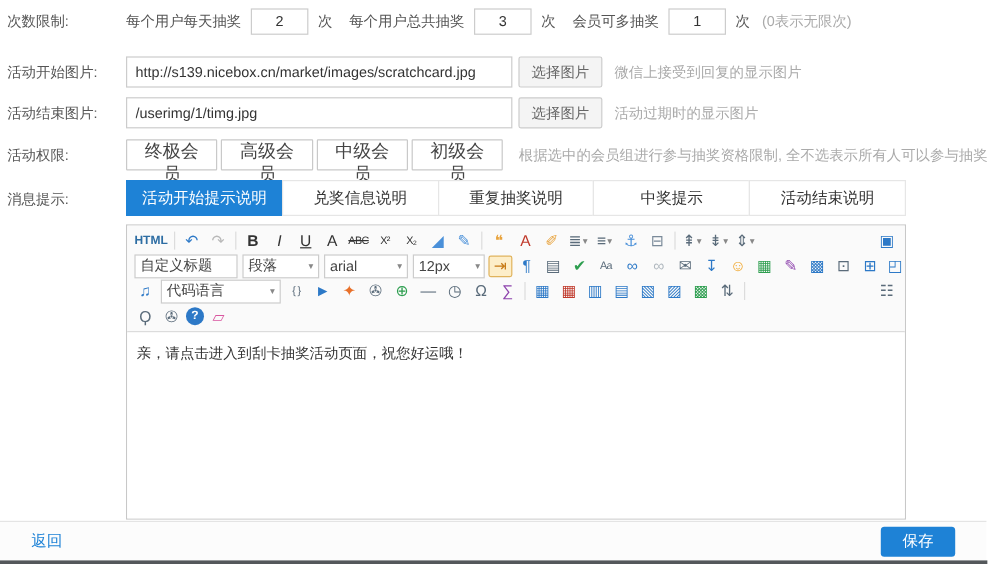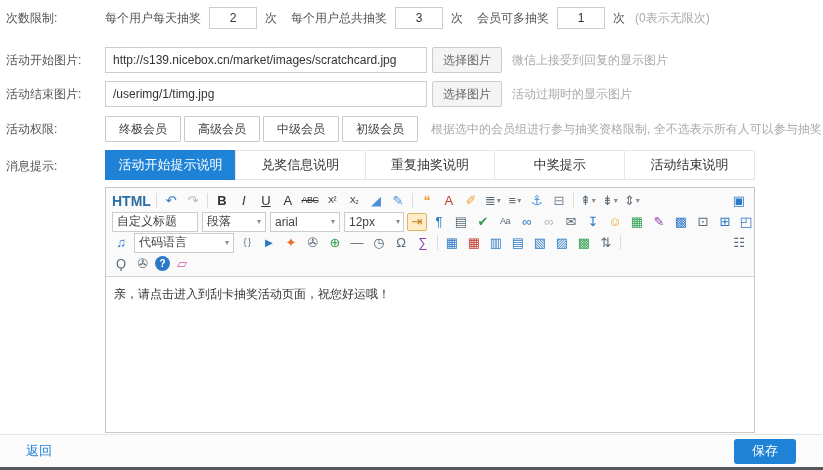--- a/index.html
+++ b/index.html
@@ -28,42 +28,42 @@
   .text-input {
     width:322px; height:26px; border:1px solid #ccc; padding:0 7px;
     font-size:12px; color:#333; outline:none;
   }
   .choose-btn {
     height:26px; padding:0 10px; margin-left:5px; background:#f4f4f4;
     border:1px solid #ccc; border-radius:2px; color:#666; font-size:12px; cursor:pointer;
   }
   .member-btn {
     height:26px; padding:0 13px; background:#fff; border:1px solid #c9c9c9;
-    margin-right:3px; font-size:12px; color:#444; cursor:pointer; border-radius:1px;
+    margin-right:3px; font-size:15px; color:#444; cursor:pointer; border-radius:1px;
   }
 
   .msg-content { display:flex; flex-direction:column; }
   .tabs { display:flex; width:650px; height:30px; }
   .tab {
     flex:1; display:flex; align-items:center; justify-content:center;
     font-size:13px; color:#333; background:#fff; border:1px solid #e6e6e6;
     margin-left:-1px; cursor:pointer; white-space:nowrap;
   }
   .tab:first-child { margin-left:0; }
   .tab.active { background:#1e82d6; border-color:#1e82d6; color:#fff; }
 
   .editor { width:650px; border:1px solid #c8c8c8; margin-top:7px; background:#fff; }
   .editor-toolbar { background:#fafafa; border-bottom:1px solid #d5d5d5; padding:2px 4px; }
   .tb-row { display:flex; align-items:center; height:21px; }
   .tb-btn {
     min-width:20px; height:18px; display:inline-flex; align-items:center; justify-content:center;
     margin:0 1px; font-size:13px; color:#5a6b7a; border-radius:2px; cursor:pointer; padding:0 1px;
     line-height:1;
   }
-  .tb-text > span:first-child { font-size:14px; font-weight:bold; letter-spacing:0; }
+  .tb-text > span:first-child { font-size:10px; font-weight:bold; letter-spacing:0; }
   .tb-small > span:first-child { font-size:9px; letter-spacing:-0.5px; }
   .tb-active { background:#fdeec9; border:1px solid #e0b35c; }
   .tb-badge { border-radius:50%; min-width:15px; width:15px; height:15px; font-size:10px; font-weight:bold; }
   .tb-caret { font-size:8px; color:#888; margin-left:1px; }
   .tb-sep { width:1px; height:15px; background:#dcdcdc; margin:0 3px; flex:none; }
   .tb-select {
     height:20px; background:#fff; border:1px solid #ccc; display:inline-flex; align-items:center;
     justify-content:space-between; padding:4px 4px; margin:2px 2px; font-size:12px; color:#444;
     cursor:pointer; flex:none; overflow:hidden; white-space:nowrap;gap:20px;
   }

